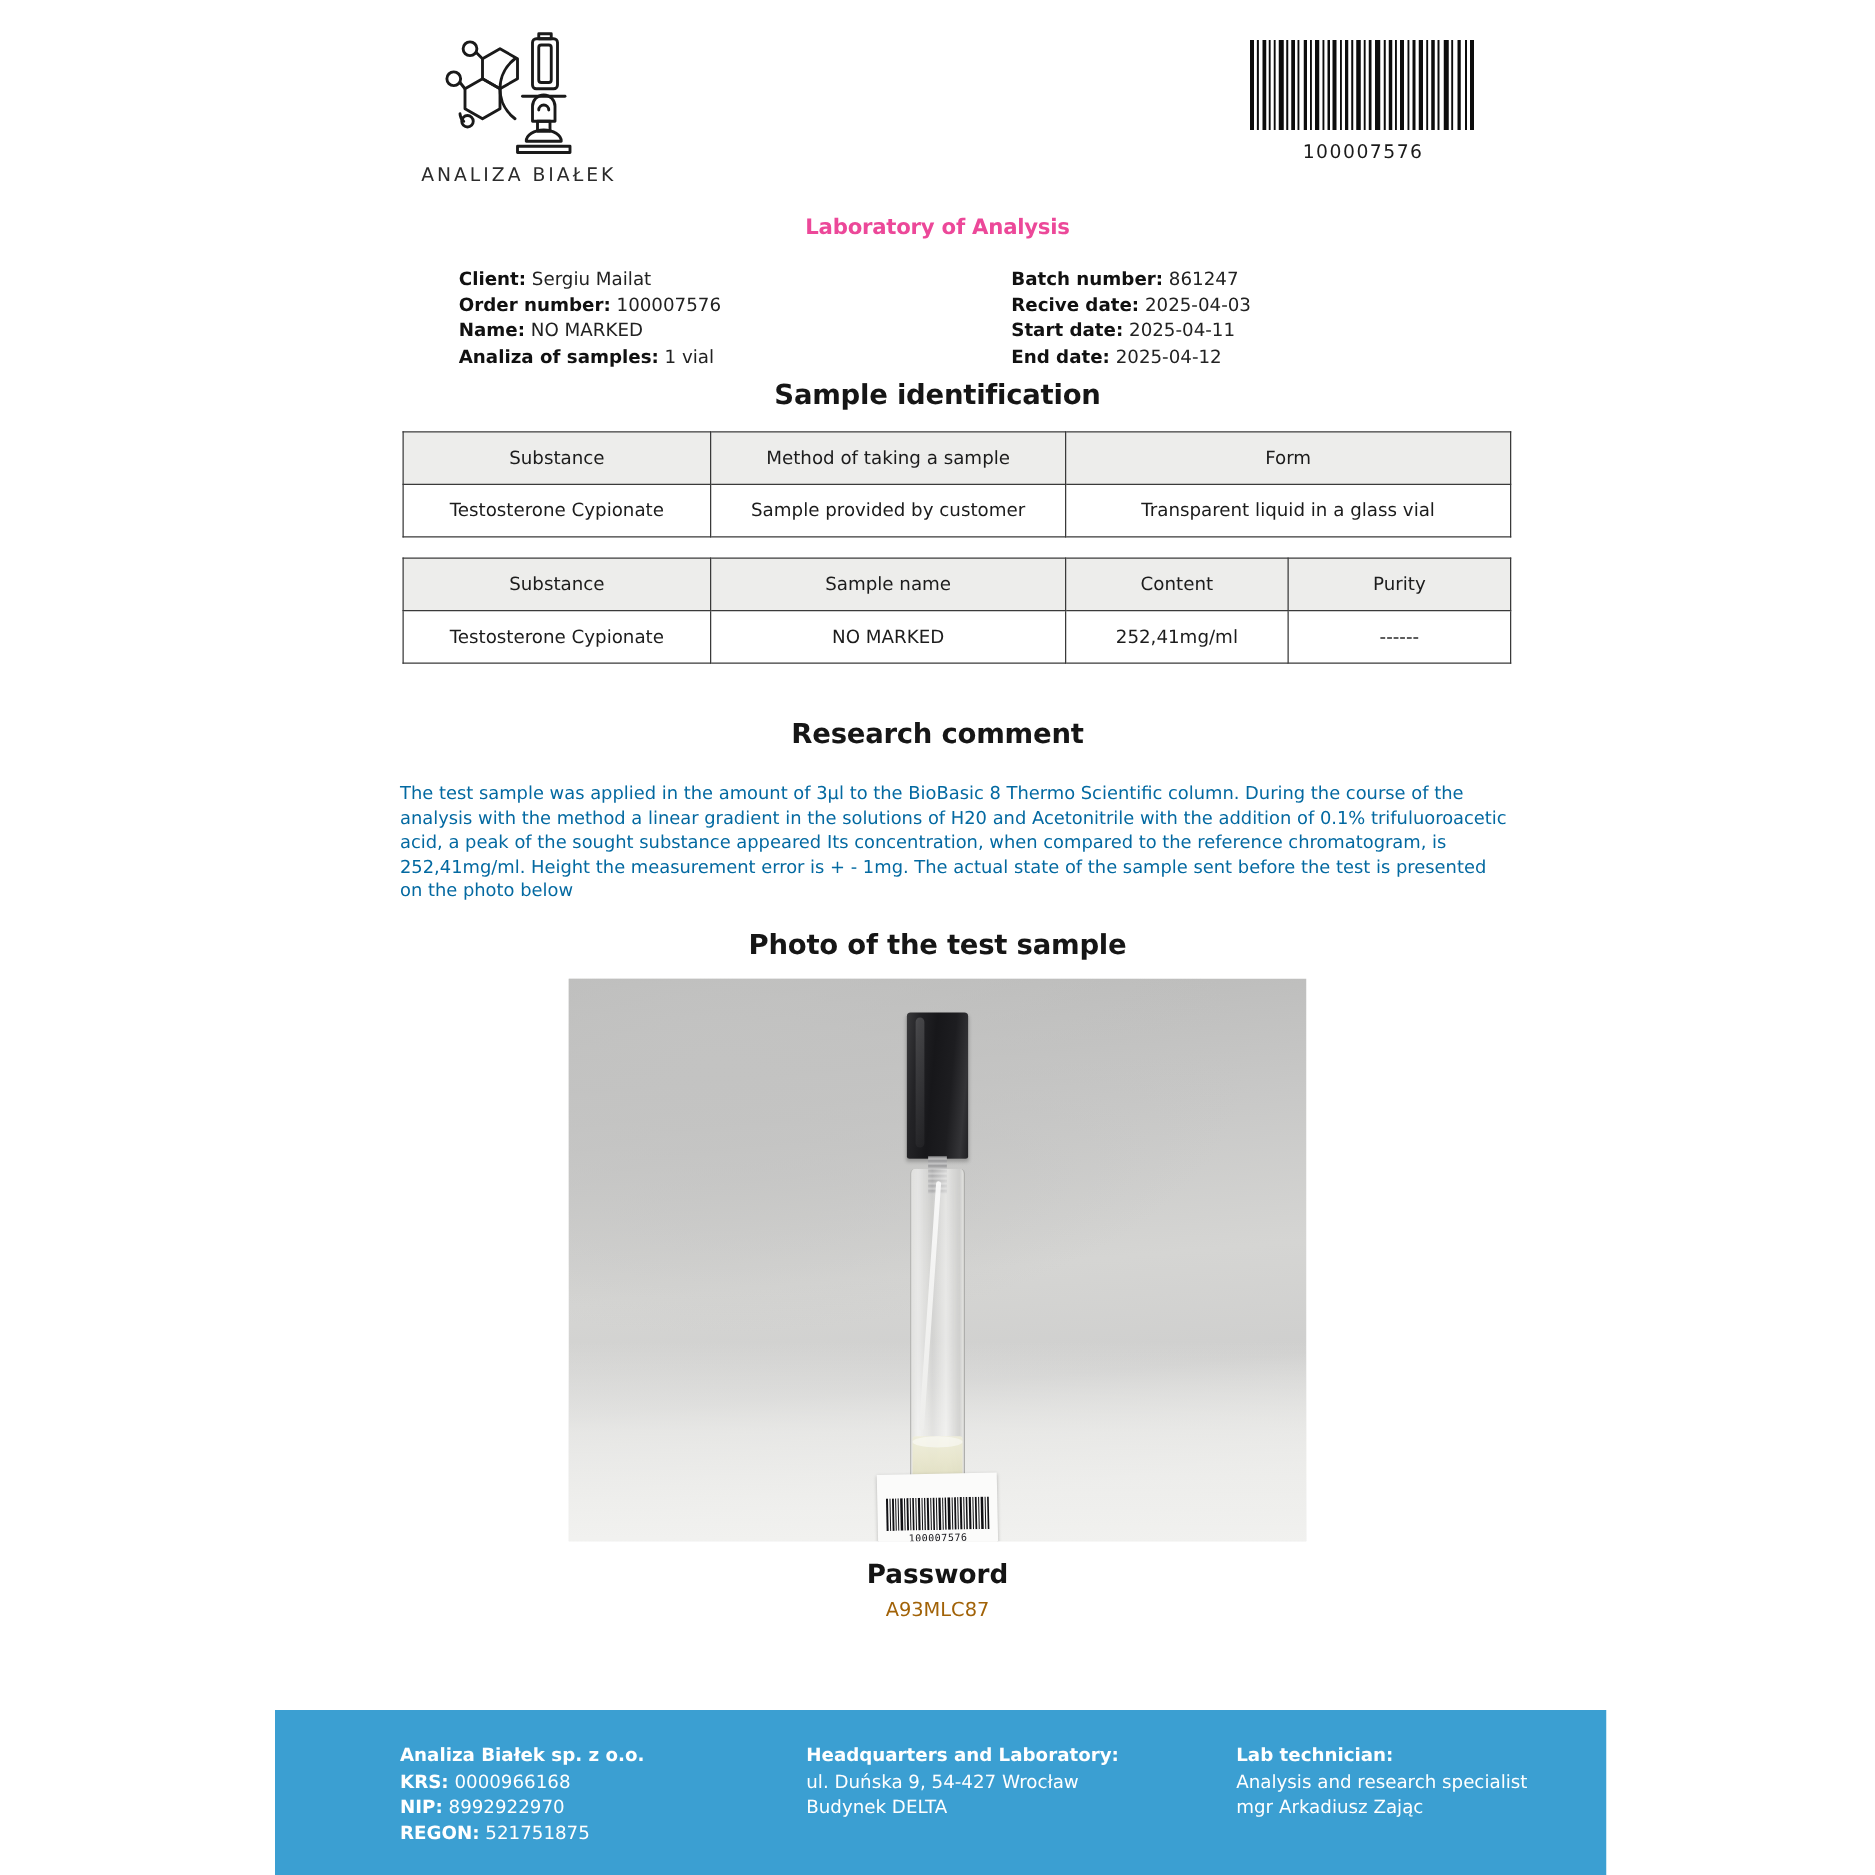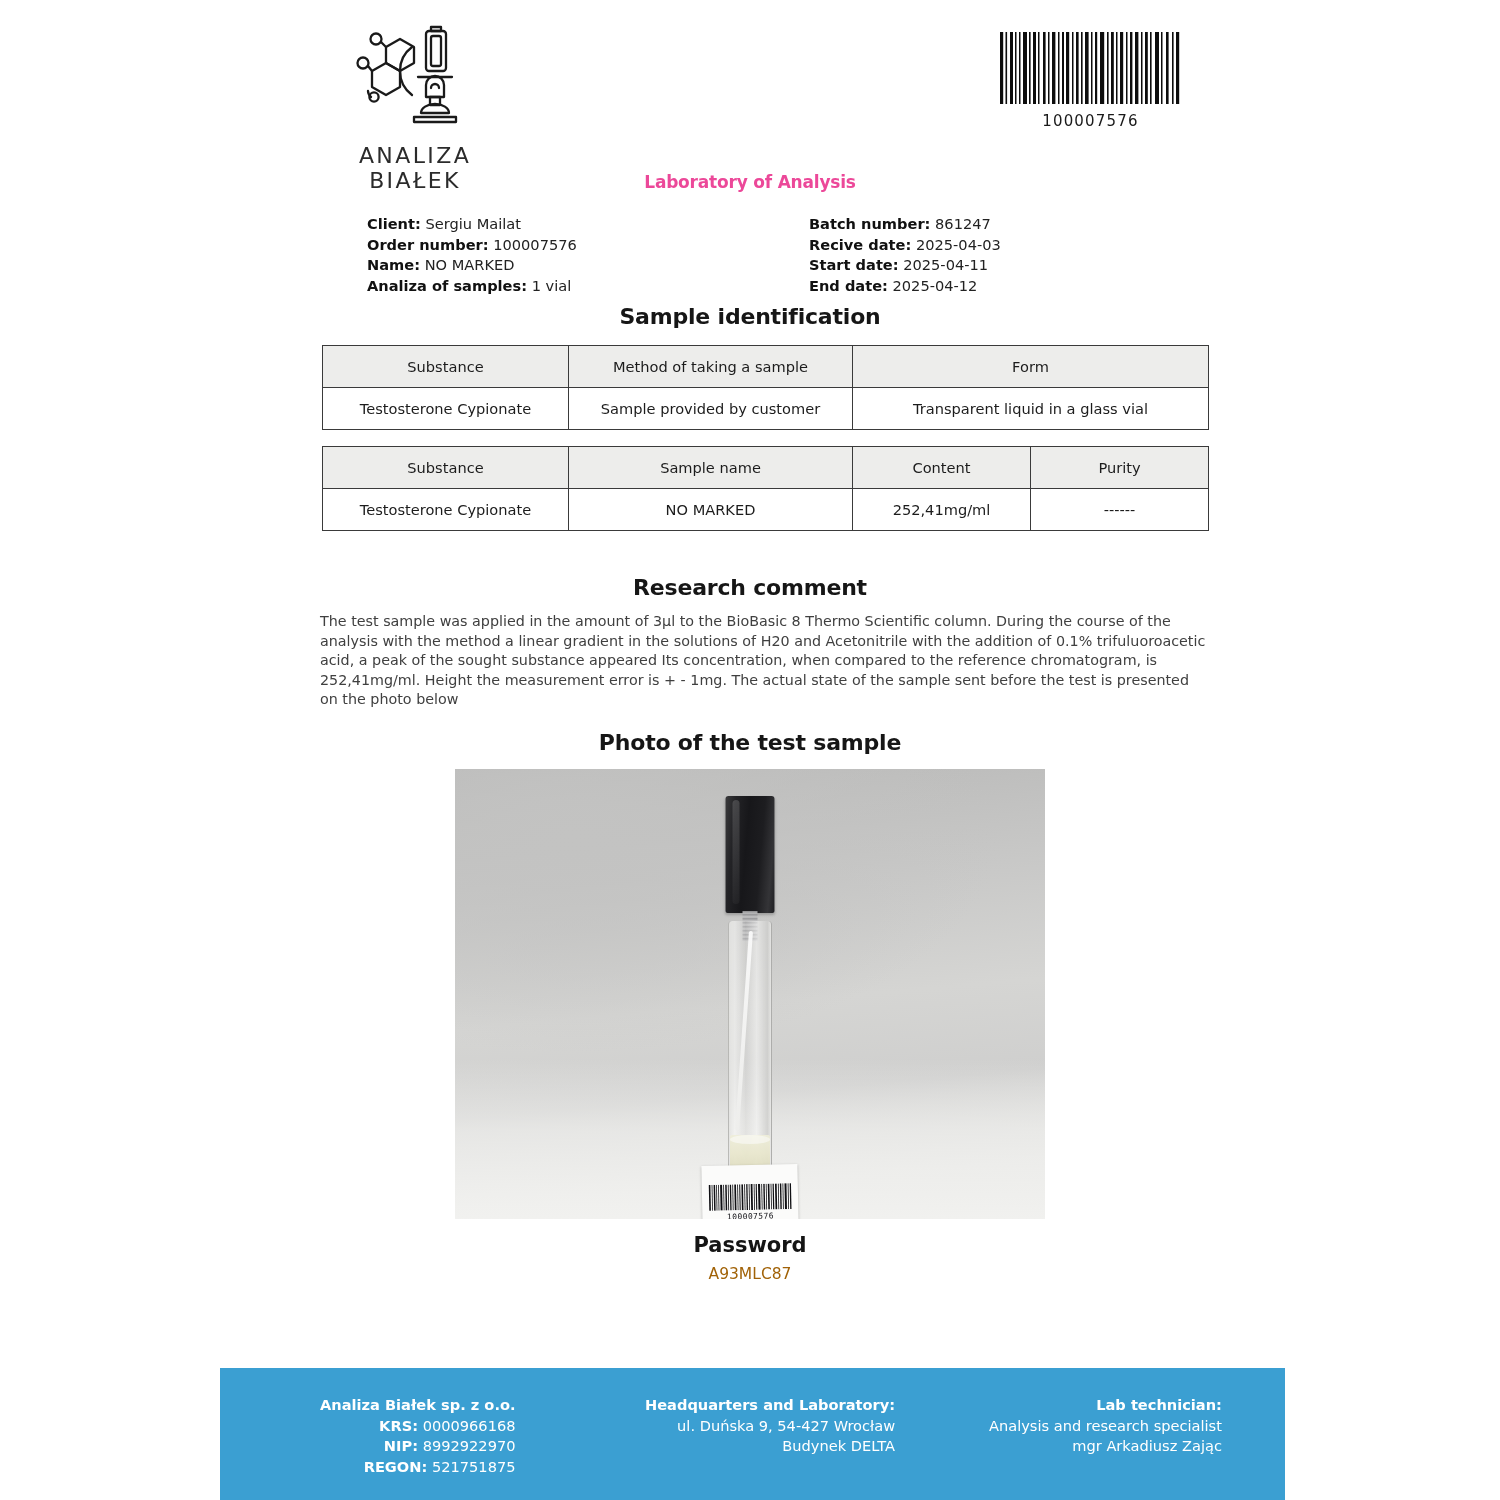--- a/index.html
+++ b/index.html
@@ -21,24 +21,24 @@
 
   .logo-block {
     position: absolute;
     left: 310px;
     top: 25px;
     width: 210px;
     text-align: center;
   }
   .logo-mark { width: 135px; height: 100px; margin: 0 auto; display: block; }
   .logo-text {
-    font-size: 22px;
+    font-size: 15px;
     letter-spacing: 2.4px;
     color: #2b2b2b;
-    margin-top: 18px;
+    margin-top: 6px;
     font-weight: 400;
     font-family: "DejaVu Sans", "Liberation Sans", sans-serif;
   }
 
   .barcode-block {
     position: absolute;
     left: 998px;
     top: 32px;
     width: 185px;
     text-align: center;
@@ -104,24 +104,24 @@
     padding: 0;
     height: 42px;
     vertical-align: middle;
   }
   table.data th { background: #ededeb; }
   table.data td { background: #ffffff; }
 
   
   .comment {
     padding: 0 292px 0 320px;
-    margin-top: 12px;
+    margin-top: 26px;
     font-size: 14.3px;
     line-height: 19.6px;
-    color: #404040;
+    color: #0369a1;
     text-align: left;
   }
 
   
   .photo-frame {
     width: 590px;
     height: 450px;
     margin: 14px auto 0 auto;
     position: relative;
     overflow: hidden;
@@ -246,21 +246,21 @@
   
   .footer {
     position: absolute;
     left: 220px;
     top: 1368px;
     width: 1065px;
     height: 132px;
     background: #3b9fd2;
     color: #ffffff;
   }
-  .footer-col { position: absolute; top: 27px; font-size: 14.6px; line-height: 20.5px; text-align: right; }
+  .footer-col { position: absolute; top: 27px; font-size: 14.6px; line-height: 20.5px; }
   .fc-1 { left: 100px; }
   .fc-2 { left: 425px; }
   .fc-3 { left: 769px; }
   .footer b { font-weight: bold; }
   .footer-line { white-space: nowrap; }
 </style>
 </head>
 <body>
 
 <div class="page">

